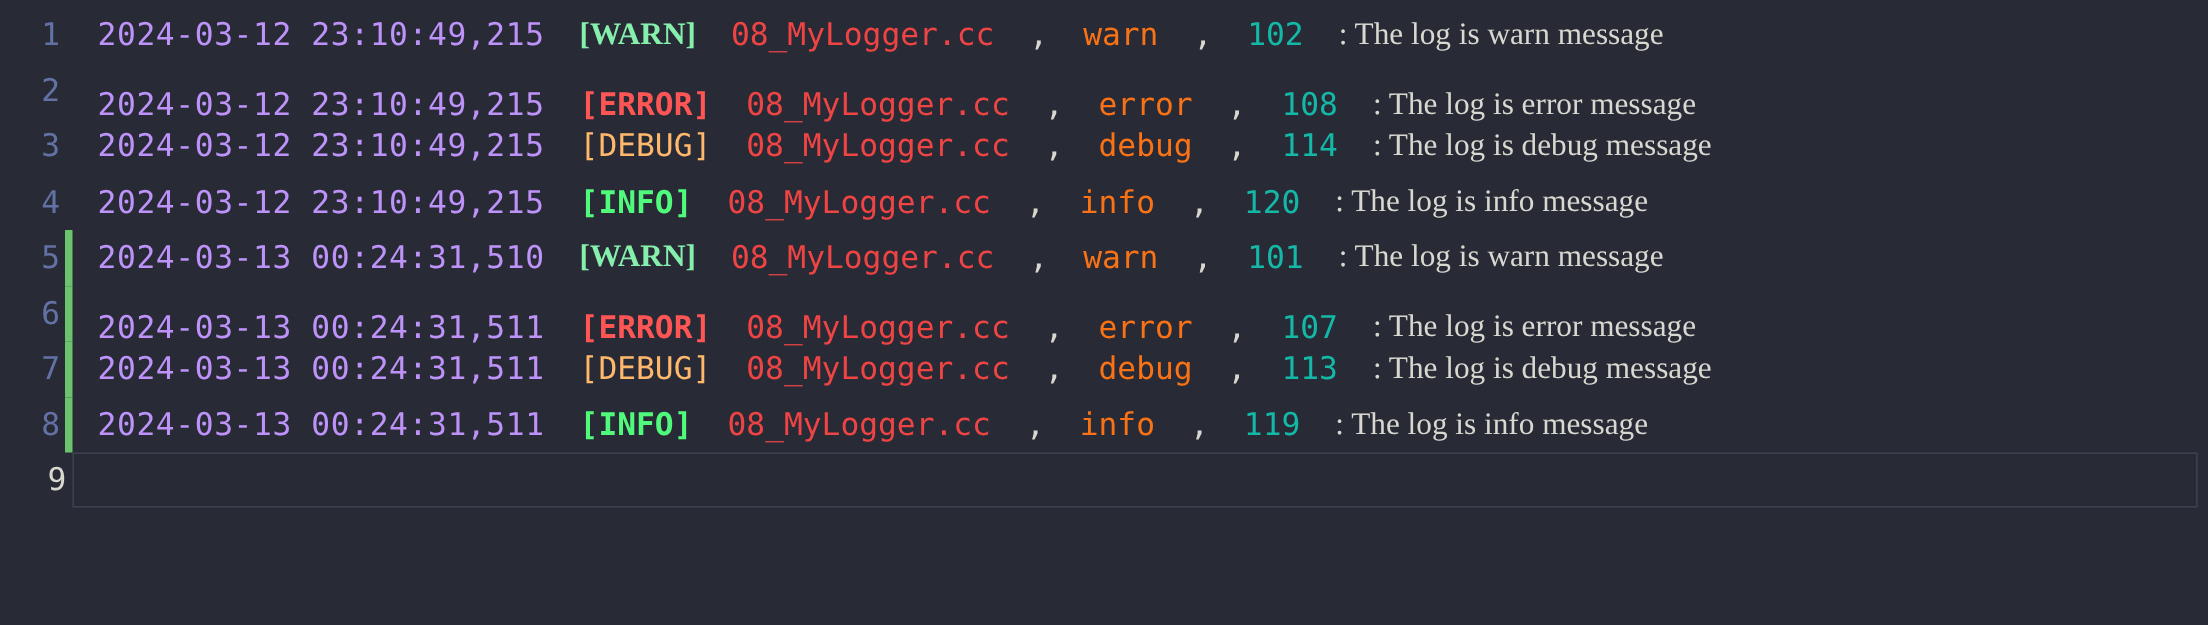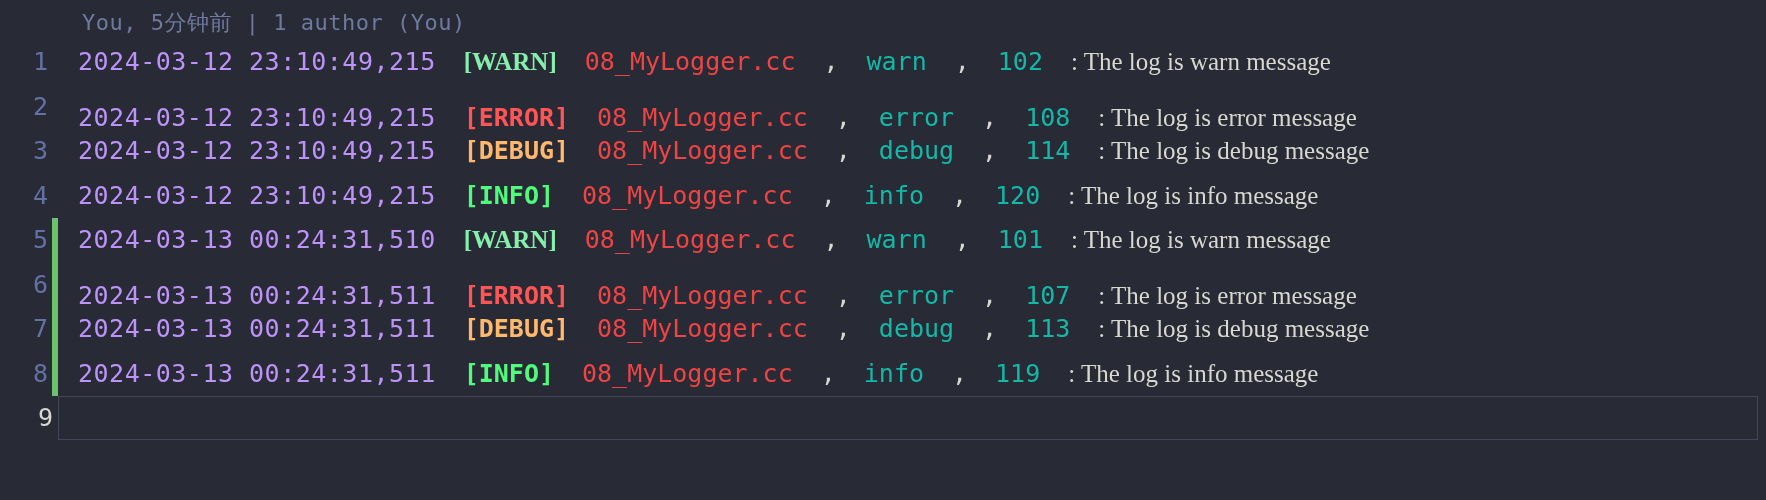--- a/index.html
+++ b/index.html
@@ -41,25 +41,25 @@
   .marker {
     width: 6px;
     height: 100%;
     margin-right: 20px;
   }
   .marker.mod { background: #6bc46d; }
   .code { display: flex; align-items: flex-end; gap: 28px; }
   .tok-date    { color: #bd93f9; letter-spacing: .5px; }
   .tok-warn    { color: #86efac; font-weight: 600; font-family: Liberation Serif, serif; }
   .tok-error   { color: #ff5555; font-weight: 600; margin-top: 22px; }
-  .tok-debug   { color: #ffb86c; font-weight: 700; }
+  .tok-debug   { color: #ffb86c; font-weight: 400; }
   .tok-info    { color: #50fa7b; font-weight: 600; }
   .tok-file    { color: #ef4444; }
   .tok-comma   { color: #d8d8d0; }
-  .tok-func    { color: #14b8a6; }
+  .tok-func    { color: #f97316; }
   .tok-linenum { color: #14b8a6; }
   .tok-msg     { color: #d8d8d0; font-family: Liberation Serif, serif; }
   .current-line {
     height: 44px;
     border: 1px solid #44475a;
     margin-left: 58px;
     margin-right: 8px;
     position: relative;
   }
   .current-line .gutter-abs {
@@ -69,21 +69,20 @@
     text-align: right;
     color: #d8d8d0;
     line-height: 42px;
   }
 </style>
 </head>
 <body>
 
 <div class="editor">
 
-  <div class="codelens">You, 5分钟前 | 1 author (You)</div>
 
   <div id="lines">
       <div class="row"><span class="gutter">1</span><span class="marker"></span><span class="code"><span class="tok-date">2024-03-12 23:10:49,215</span>  <span class="tok-warn">[WARN]</span> <span class="tok-file">08_MyLogger.cc</span><span class="tok-comma">,</span><span class="tok-func">warn</span><span class="tok-comma">,</span><span class="tok-linenum">102</span><span class="tok-msg">: The log is warn message</span></span></div>
       <div class="row"><span class="gutter">2</span><span class="marker"></span><span class="code"><span class="tok-date">2024-03-12 23:10:49,215</span>  <span class="tok-error">[ERROR]</span> <span class="tok-file">08_MyLogger.cc</span><span class="tok-comma">,</span><span class="tok-func">error</span><span class="tok-comma">,</span><span class="tok-linenum">108</span><span class="tok-msg">: The log is error message</span></span></div>
       <div class="row"><span class="gutter">3</span><span class="marker"></span><span class="code"><span class="tok-date">2024-03-12 23:10:49,215</span>  <span class="tok-debug">[DEBUG]</span> <span class="tok-file">08_MyLogger.cc</span><span class="tok-comma">,</span><span class="tok-func">debug</span><span class="tok-comma">,</span><span class="tok-linenum">114</span><span class="tok-msg">: The log is debug message</span></span></div>
       <div class="row"><span class="gutter">4</span><span class="marker"></span><span class="code"><span class="tok-date">2024-03-12 23:10:49,215</span>  <span class="tok-info">[INFO]</span> <span class="tok-file">08_MyLogger.cc</span><span class="tok-comma">,</span><span class="tok-func">info</span><span class="tok-comma">,</span><span class="tok-linenum">120</span><span class="tok-msg">: The log is info message</span></span></div>
       <div class="row"><span class="gutter">5</span><span class="marker mod"></span><span class="code"><span class="tok-date">2024-03-13 00:24:31,510</span>  <span class="tok-warn">[WARN]</span> <span class="tok-file">08_MyLogger.cc</span><span class="tok-comma">,</span><span class="tok-func">warn</span><span class="tok-comma">,</span><span class="tok-linenum">101</span><span class="tok-msg">: The log is warn message</span></span></div>
       <div class="row"><span class="gutter">6</span><span class="marker mod"></span><span class="code"><span class="tok-date">2024-03-13 00:24:31,511</span>  <span class="tok-error">[ERROR]</span> <span class="tok-file">08_MyLogger.cc</span><span class="tok-comma">,</span><span class="tok-func">error</span><span class="tok-comma">,</span><span class="tok-linenum">107</span><span class="tok-msg">: The log is error message</span></span></div>
       <div class="row"><span class="gutter">7</span><span class="marker mod"></span><span class="code"><span class="tok-date">2024-03-13 00:24:31,511</span>  <span class="tok-debug">[DEBUG]</span> <span class="tok-file">08_MyLogger.cc</span><span class="tok-comma">,</span><span class="tok-func">debug</span><span class="tok-comma">,</span><span class="tok-linenum">113</span><span class="tok-msg">: The log is debug message</span></span></div>
       <div class="row"><span class="gutter">8</span><span class="marker mod"></span><span class="code"><span class="tok-date">2024-03-13 00:24:31,511</span>  <span class="tok-info">[INFO]</span> <span class="tok-file">08_MyLogger.cc</span><span class="tok-comma">,</span><span class="tok-func">info</span><span class="tok-comma">,</span><span class="tok-linenum">119</span><span class="tok-msg">: The log is info message</span></span></div>

